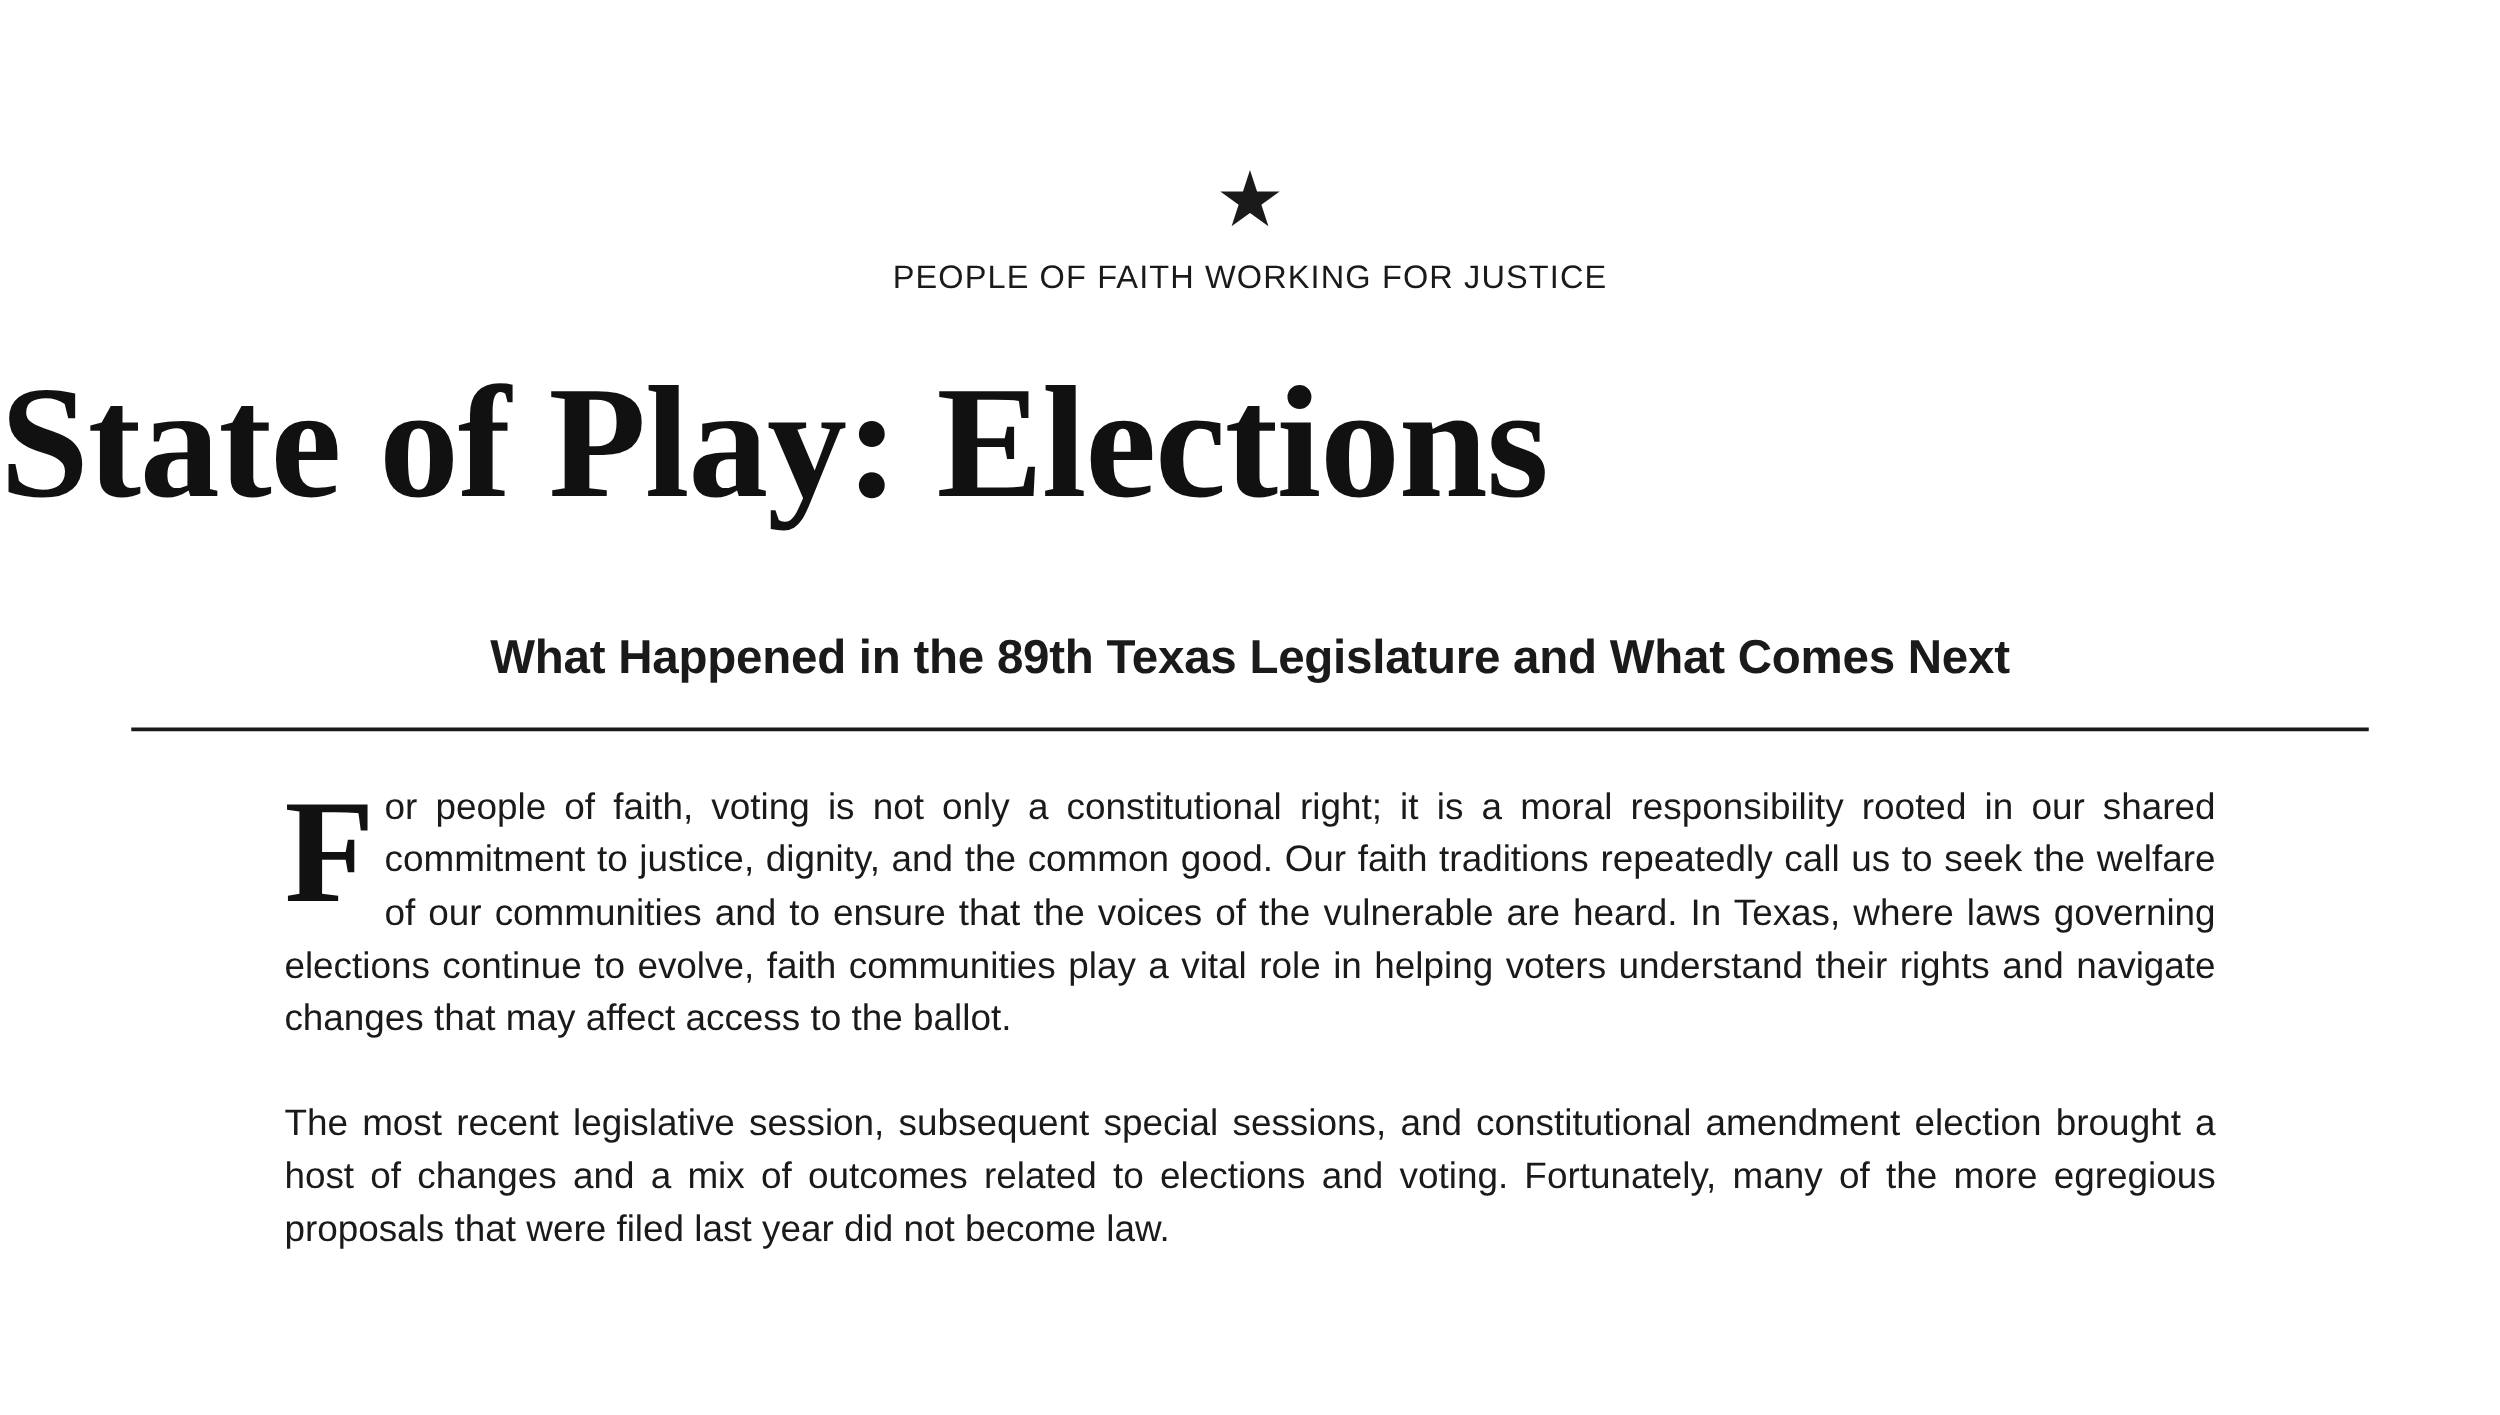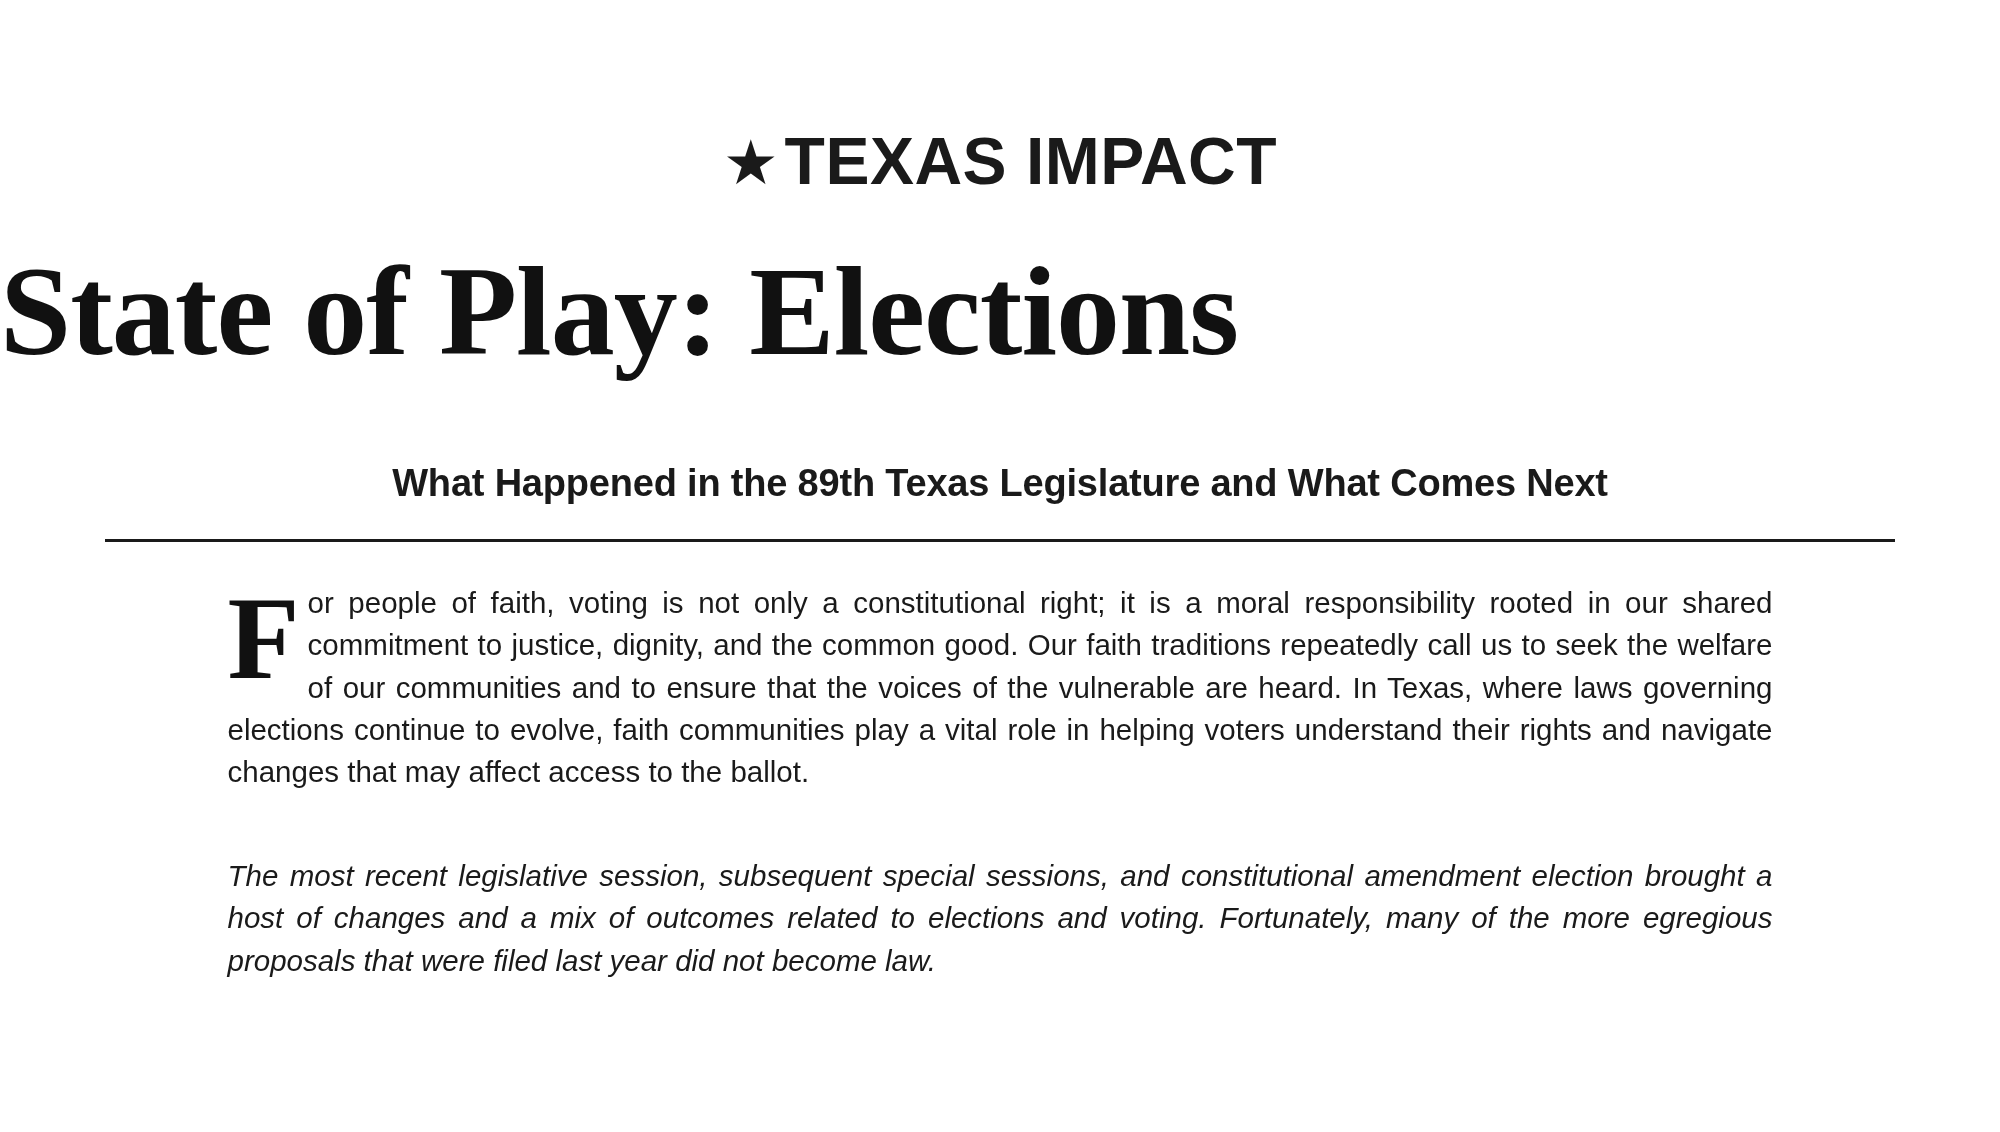--- a/index.html
+++ b/index.html
@@ -94,22 +94,21 @@
   }
   p.body-text {
     margin: 0;
     font-size: 29.5px;
     line-height: 1.43;
     text-align: justify;
     color: #1a1a1a;
     hyphens: none;
   }
   p.body-text + p.body-text {
-    margin-top: 62px;
-    font-style: italic;
+    margin-top: 42px;
   }
   .dropcap-para {
     position: relative;
   }
   .dropcap {
     float: left;
     font-family: "Liberation Serif", serif;
     font-weight: 700;
     font-size: 118px;
     line-height: 0.80;
@@ -118,22 +117,22 @@
   }
 </style>
 </head>
 <body>
 
 <div class="page">
 
   <div class="masthead">
     <div class="org-line">
       <span class="org-star">★</span>
-      <span class="org-name">TEXAS IMPACT</span>
     </div>
+    <div class="org-tagline">PEOPLE OF FAITH WORKING FOR JUSTICE</div>
   </div>
 
   <h1 class="doc-title">State of Play: Elections</h1>
   <h2 class="doc-subtitle">What Happened in the 89th Texas Legislature and What Comes Next</h2>
 
   <div class="rule"></div>
 
   <div class="body-wrap">
     <p class="body-text dropcap-para"><span class="dropcap">F</span><span>or people of faith, voting is not only a constitutional right; it is a moral responsibility rooted in our shared commitment to justice, dignity, and the common good. Our faith traditions repeatedly call us to seek the welfare of our communities and to ensure that the voices of the vulnerable are heard. In Texas, where laws governing elections continue to evolve, faith communities play a vital role in helping voters understand their rights and navigate changes that may affect access to the ballot.</span></p>
     <p class="body-text">The most recent legislative session, subsequent special sessions, and constitutional amendment election brought a host of changes and a mix of outcomes related to elections and voting. Fortunately, many of the more egregious proposals that were filed last year did not become law.</p>

